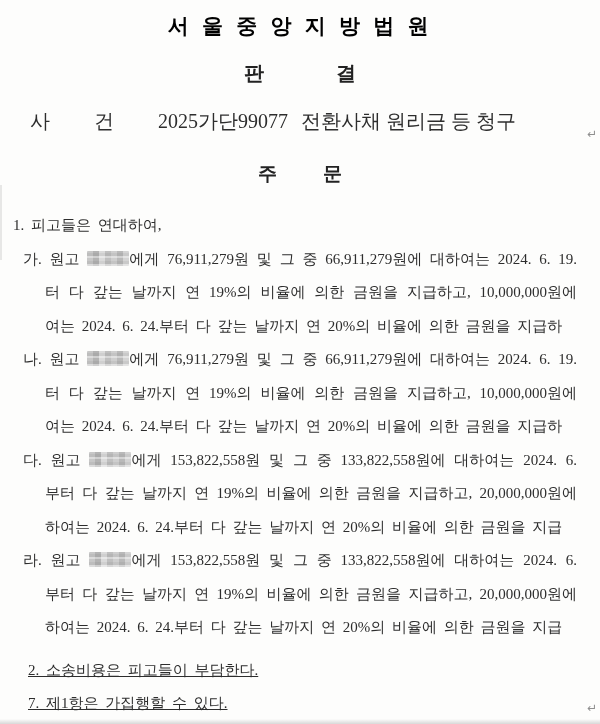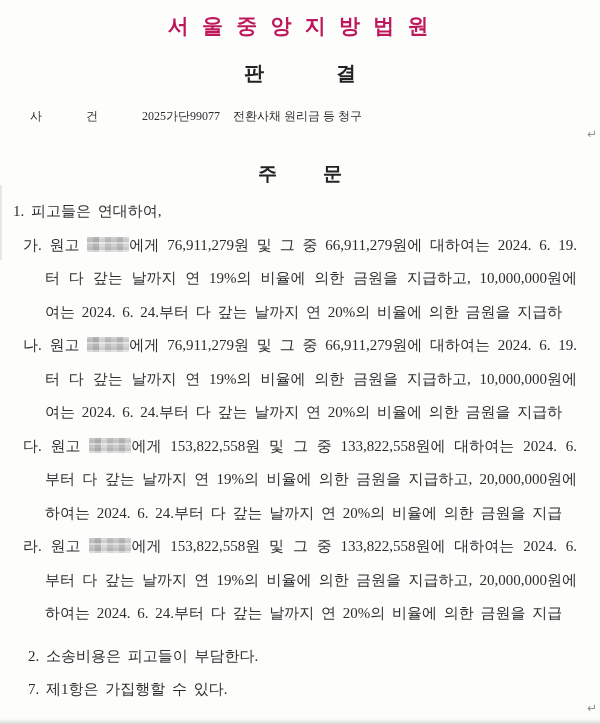--- a/index.html
+++ b/index.html
@@ -11,57 +11,57 @@
   .page{
     position:relative;width:600px;height:724px;overflow:hidden;
     background:#fdfdfc;
     color:#2d2d2d;
   }
   
   .court-title{
     position:absolute;top:12px;left:0;right:0;
     text-align:center;
     font-size:21px;font-weight:bold;letter-spacing:4px;
-    color:#be185d;
+    color:#000000;
   }
   .judgment-heading{
     position:absolute;top:60px;left:0;right:0;
     display:flex;justify-content:center;gap:72px;
     font-size:20px;font-weight:bold;color:#222;
   }
   .order-heading{
     position:absolute;top:161px;left:0;right:0;
     display:flex;justify-content:center;gap:46px;
     font-size:19px;font-weight:bold;color:#222;
   }
   .case-row{
     position:absolute;top:108px;left:30px;right:30px;
-    font-size:12px;white-space:nowrap;
+    font-size:20px;white-space:nowrap;
   }
   .case-row .gap-a{display:inline-block;width:44px;}
   .case-row .gap-b{display:inline-block;width:44px;}
   .case-row .gap-c{display:inline-block;width:13px;}
   
   .order-body{
     position:absolute;top:195px;left:0;right:0;
     padding-right:23px;
     font-size:15px;
   }
   .line{
     line-height:33.5px;height:33.5px;overflow:hidden;
     word-spacing:3px;
   }
   .just{
     text-align:justify;
     text-align-last:justify;
   }
-  .l-item1{margin-left:13px;}
+  .l-item1{margin-left:13px;margin-top:14px;}
   .sub1{margin-left:23px;}
   .cont{margin-left:45px;}
-  .l-item23{margin-left:28px;}
+  .l-item23{margin-left:28px;text-decoration:underline;}
   .spacer{height:9px;}
   
   .redact{
     display:inline-block;width:42px;height:15px;vertical-align:-2px;
     background:
       repeating-linear-gradient(0deg, rgba(255,255,255,.38) 0 2px, rgba(0,0,0,.05) 2px 5px, rgba(255,255,255,0) 5px 8px),
       repeating-linear-gradient(90deg, #c7c7c7 0 6px, #b3b3b3 6px 12px, #dadada 12px 18px, #bfbfbf 18px 24px, #cecece 24px 30px, #b9b9b9 30px 36px, #d4d4d4 36px 42px);
     border-radius:1px;
   }
   

